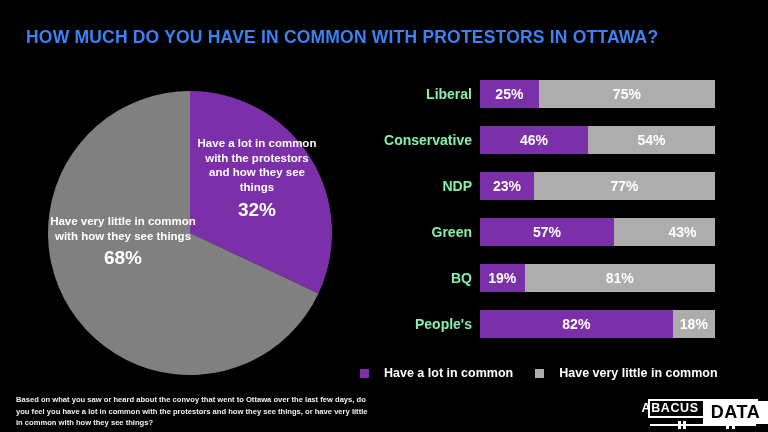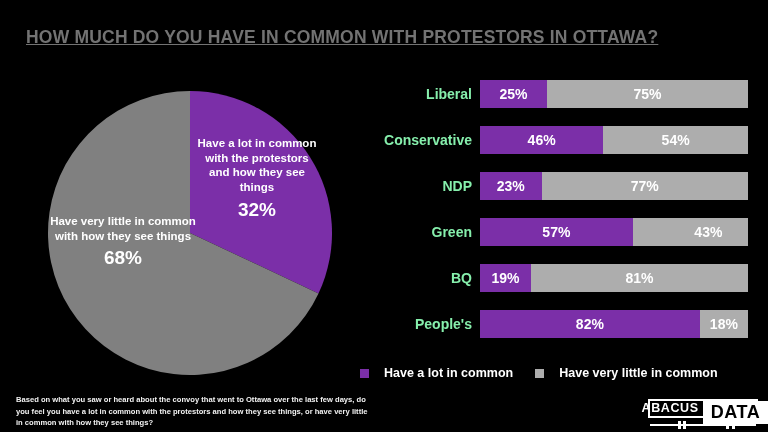--- a/index.html
+++ b/index.html
@@ -18,23 +18,22 @@
   }
 
   
   #title {
     position: absolute;
     left: 26px;
     top: 27px;
     font-size: 17.5px;
     font-weight: bold;
     letter-spacing: 0.2px;
-    color: #737373;
+    color: #3b82f6;
     white-space: nowrap;
-    text-decoration: underline;
   }
 
   
   #pie-wrap {
     position: absolute;
     left: 47px;
     top: 90px;
     width: 286px;
     height: 286px;
   }
@@ -90,21 +89,21 @@
     text-align: right;
     font-size: 14px;
     font-weight: bold;
     color: #86efac;
     white-space: nowrap;
   }
   .bar-track {
     position: absolute;
     left: 150px;
     top: 0;
-    width: 268px;
+    width: 235px;
     height: 28px;
     display: flex;
   }
   .seg {
     height: 100%;
     display: flex;
     align-items: center;
     justify-content: center;
     font-size: 14px;
     font-weight: bold;

